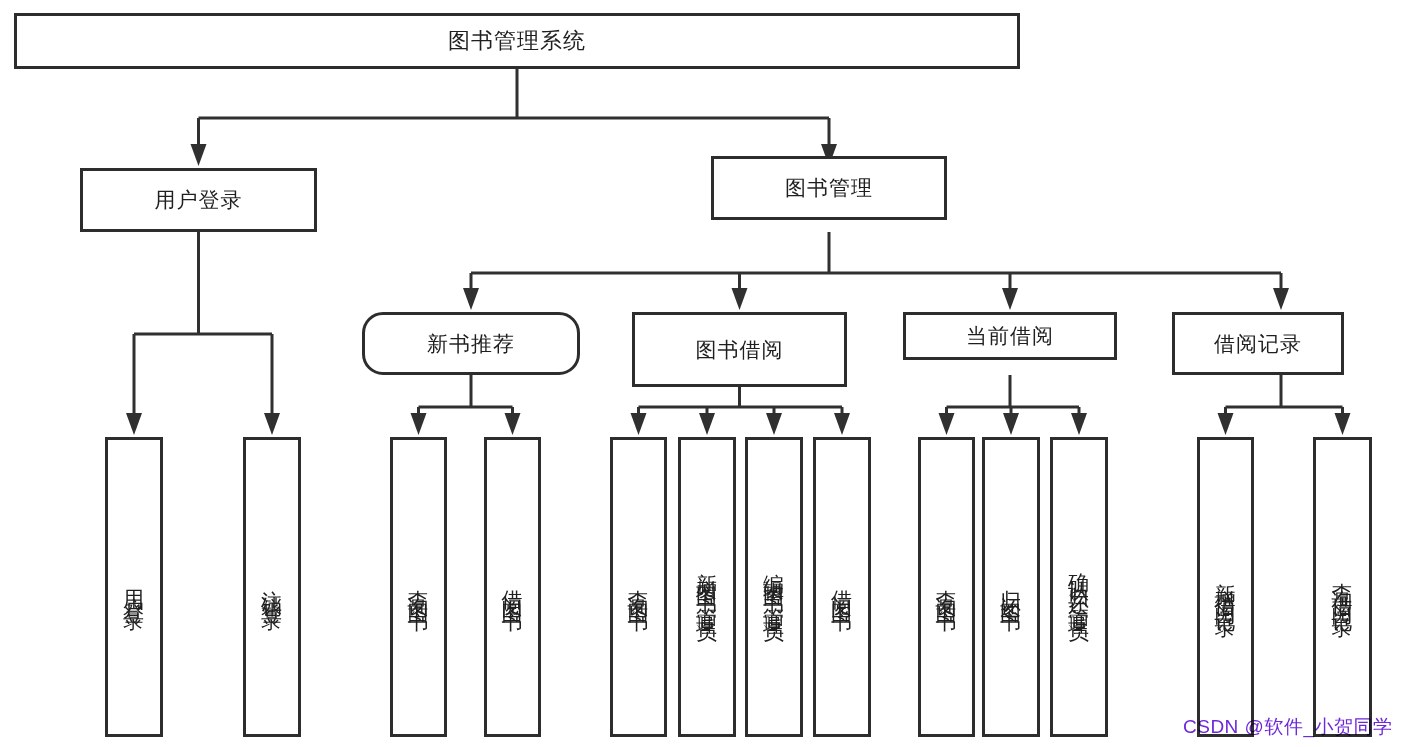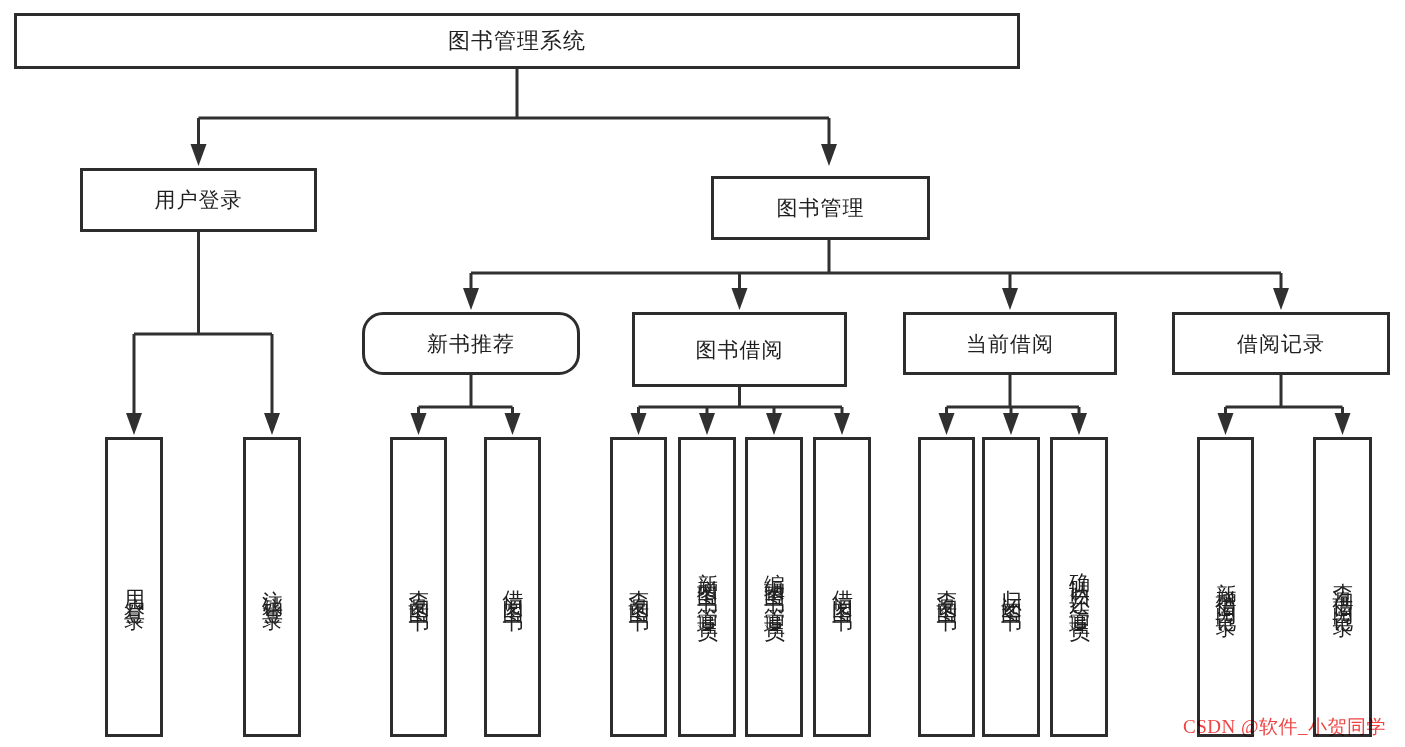--- a/index.html
+++ b/index.html
@@ -1,20 +1,20 @@
 <!DOCTYPE html>
 <html><head>
 <meta charset="utf-8">
 <style>
   html,body{margin:0;padding:0;background:#ffffff;}
   .canvas{
     position:relative;
     width:1405px;height:747px;
     background:#ffffff;
-    font-family:Liberation Serif, serif;
+    font-family:Liberation Sans, sans-serif;
     overflow:hidden;
   }
   svg.connectors{position:absolute;left:0;top:0;z-index:0;}
   .box{
     position:absolute;
     box-sizing:border-box;
     background:#ffffff;
     border:3px solid #2d2d2d;
     display:flex;align-items:center;justify-content:center;
     z-index:1;
@@ -31,21 +31,21 @@
     text-orientation:mixed;
     font-size:21px;
     letter-spacing:7px;
     line-height:1;
   }
   .watermark{
     position:absolute;
     left:1183px;top:714px;
     width:220px;
     font-size:19px;
-    color:#ef4444;
+    color:#6d28d9;
     mix-blend-mode:multiply;
     white-space:nowrap;
     z-index:5;
     letter-spacing:0.5px;
   }
 </style>
 </head>
 <body>
 
 <div class="canvas">
@@ -79,34 +79,34 @@
       <polygon points="1342.5,435 1334.5,413 1350.5,413" fill="#303030"></polygon>
     </svg>
 
   <div class="box h root" style="left:14px;top:13px;width:1006px;height:56px;">
     <span>图书管理系统</span>
   </div>
 
   <div class="box h" style="left:80px;top:168px;width:237px;height:64px;">
     <span>用户登录</span>
   </div>
-  <div class="box h" style="left:711px;top:176px;width:219px;height:64px;align-items:center;">
+  <div class="box h" style="left:711px;top:156px;width:236px;height:64px;align-items:center;">
     <span>图书管理</span>
   </div>
 
   <div class="box h" style="left:362px;top:312px;width:218px;height:63px;border-radius:21px;">
     <span>新书推荐</span>
   </div>
   <div class="box h" style="left:632px;top:312px;width:215px;height:75px;">
     <span>图书借阅</span>
   </div>
-  <div class="box h" style="left:903px;top:312px;width:214px;height:63px;">
+  <div class="box h" style="left:903px;top:312px;width:214px;height:48px;">
     <span>当前借阅</span>
   </div>
-  <div class="box h" style="left:1172px;top:312px;width:218px;height:63px;">
+  <div class="box h" style="left:1172px;top:312px;width:172px;height:63px;">
     <span>借阅记录</span>
   </div>
 
   <div class="box v" style="left:105px;top:437px;width:58px;height:300px;">
     <span>用户登录</span>
   </div>
   <div class="box v" style="left:243px;top:437px;width:58px;height:300px;">
     <span>注销登录</span>
   </div>
 

